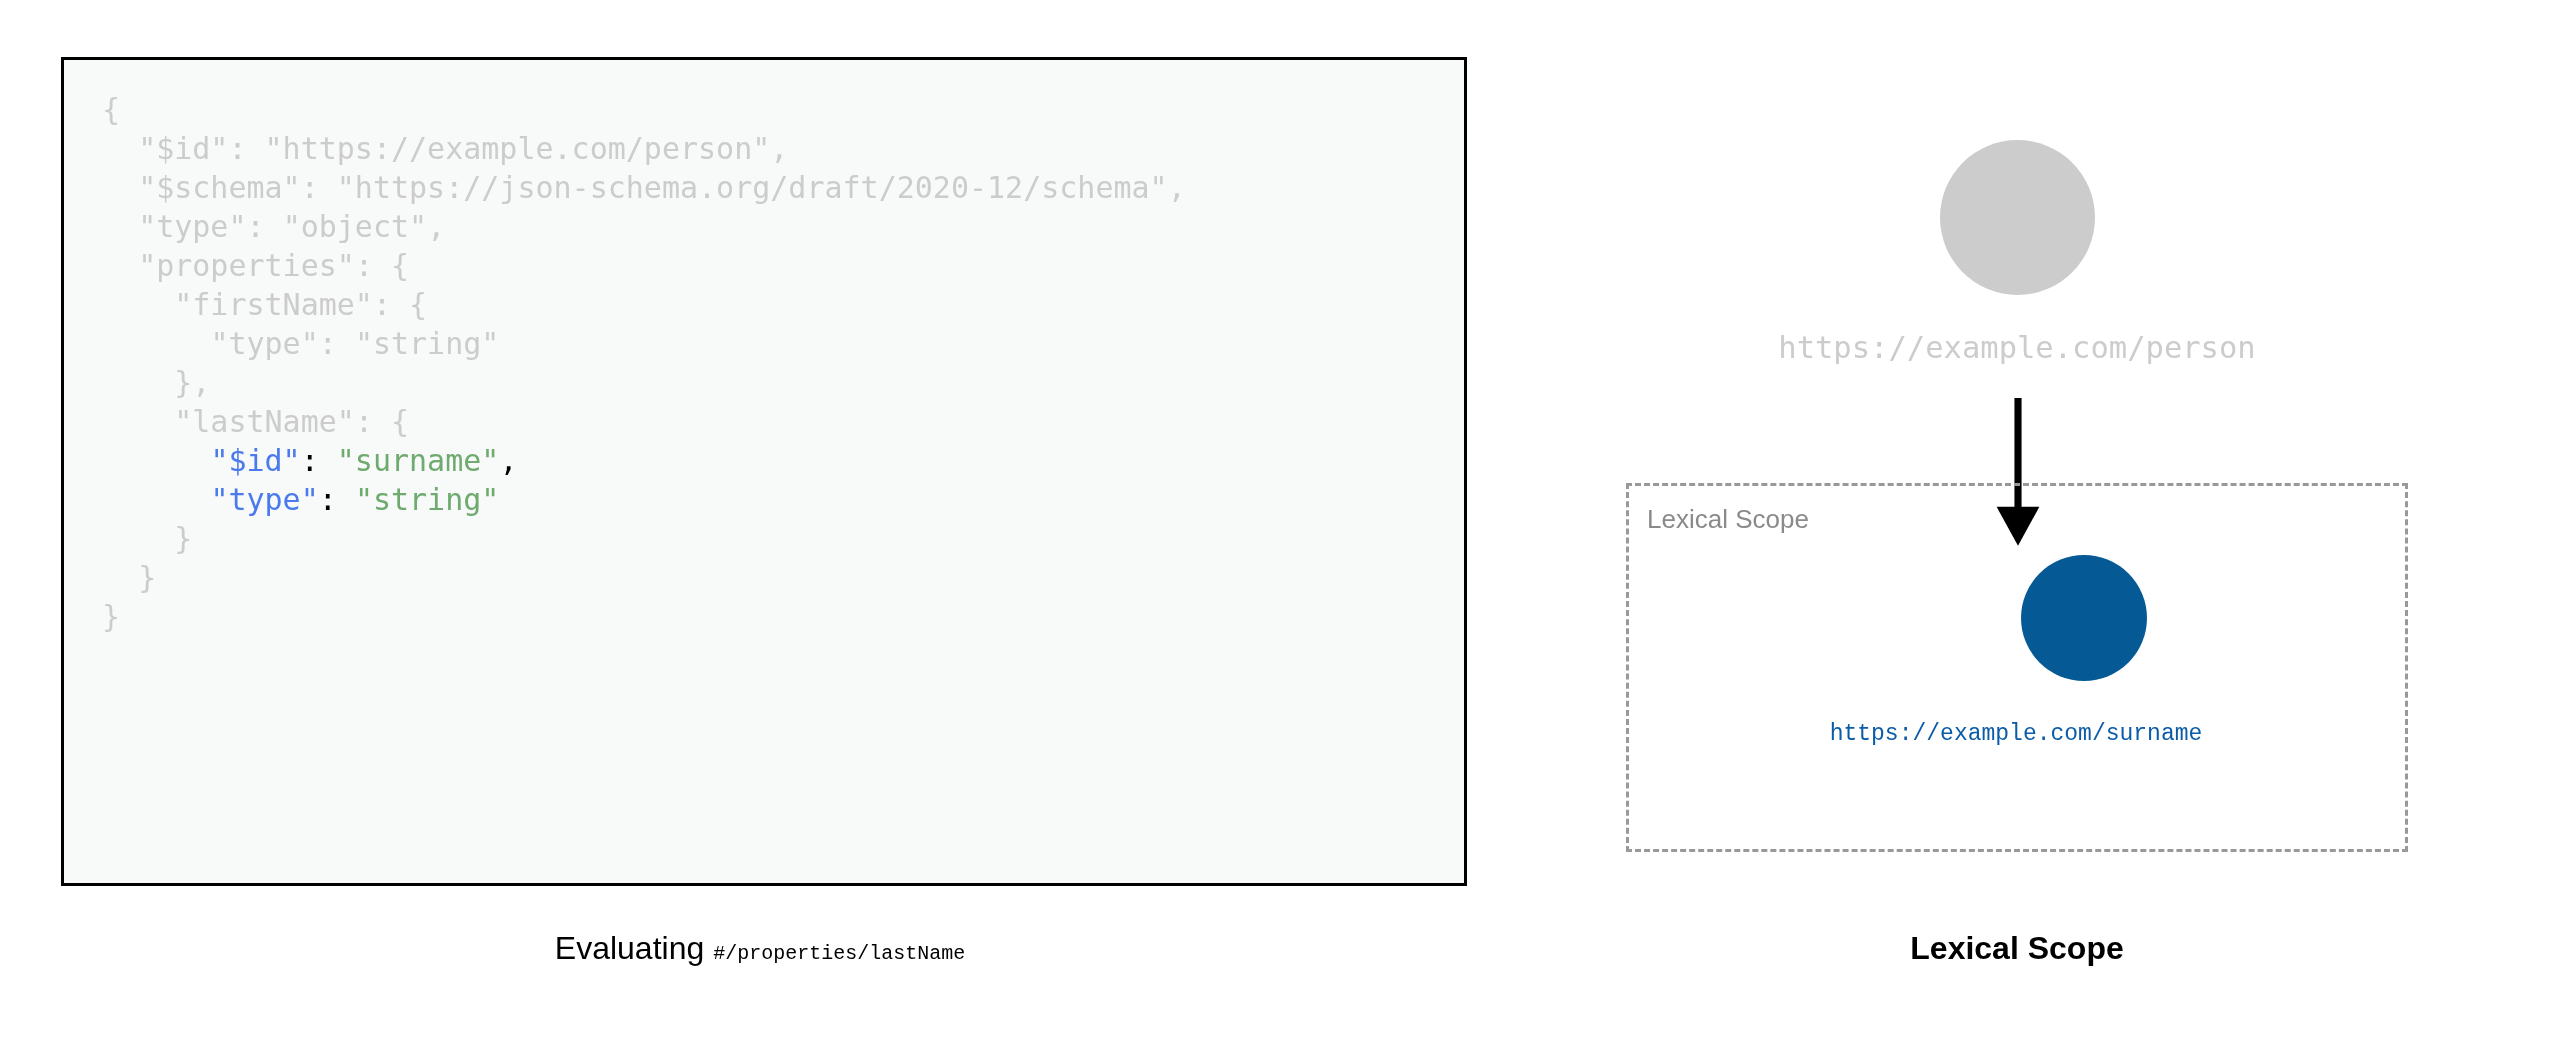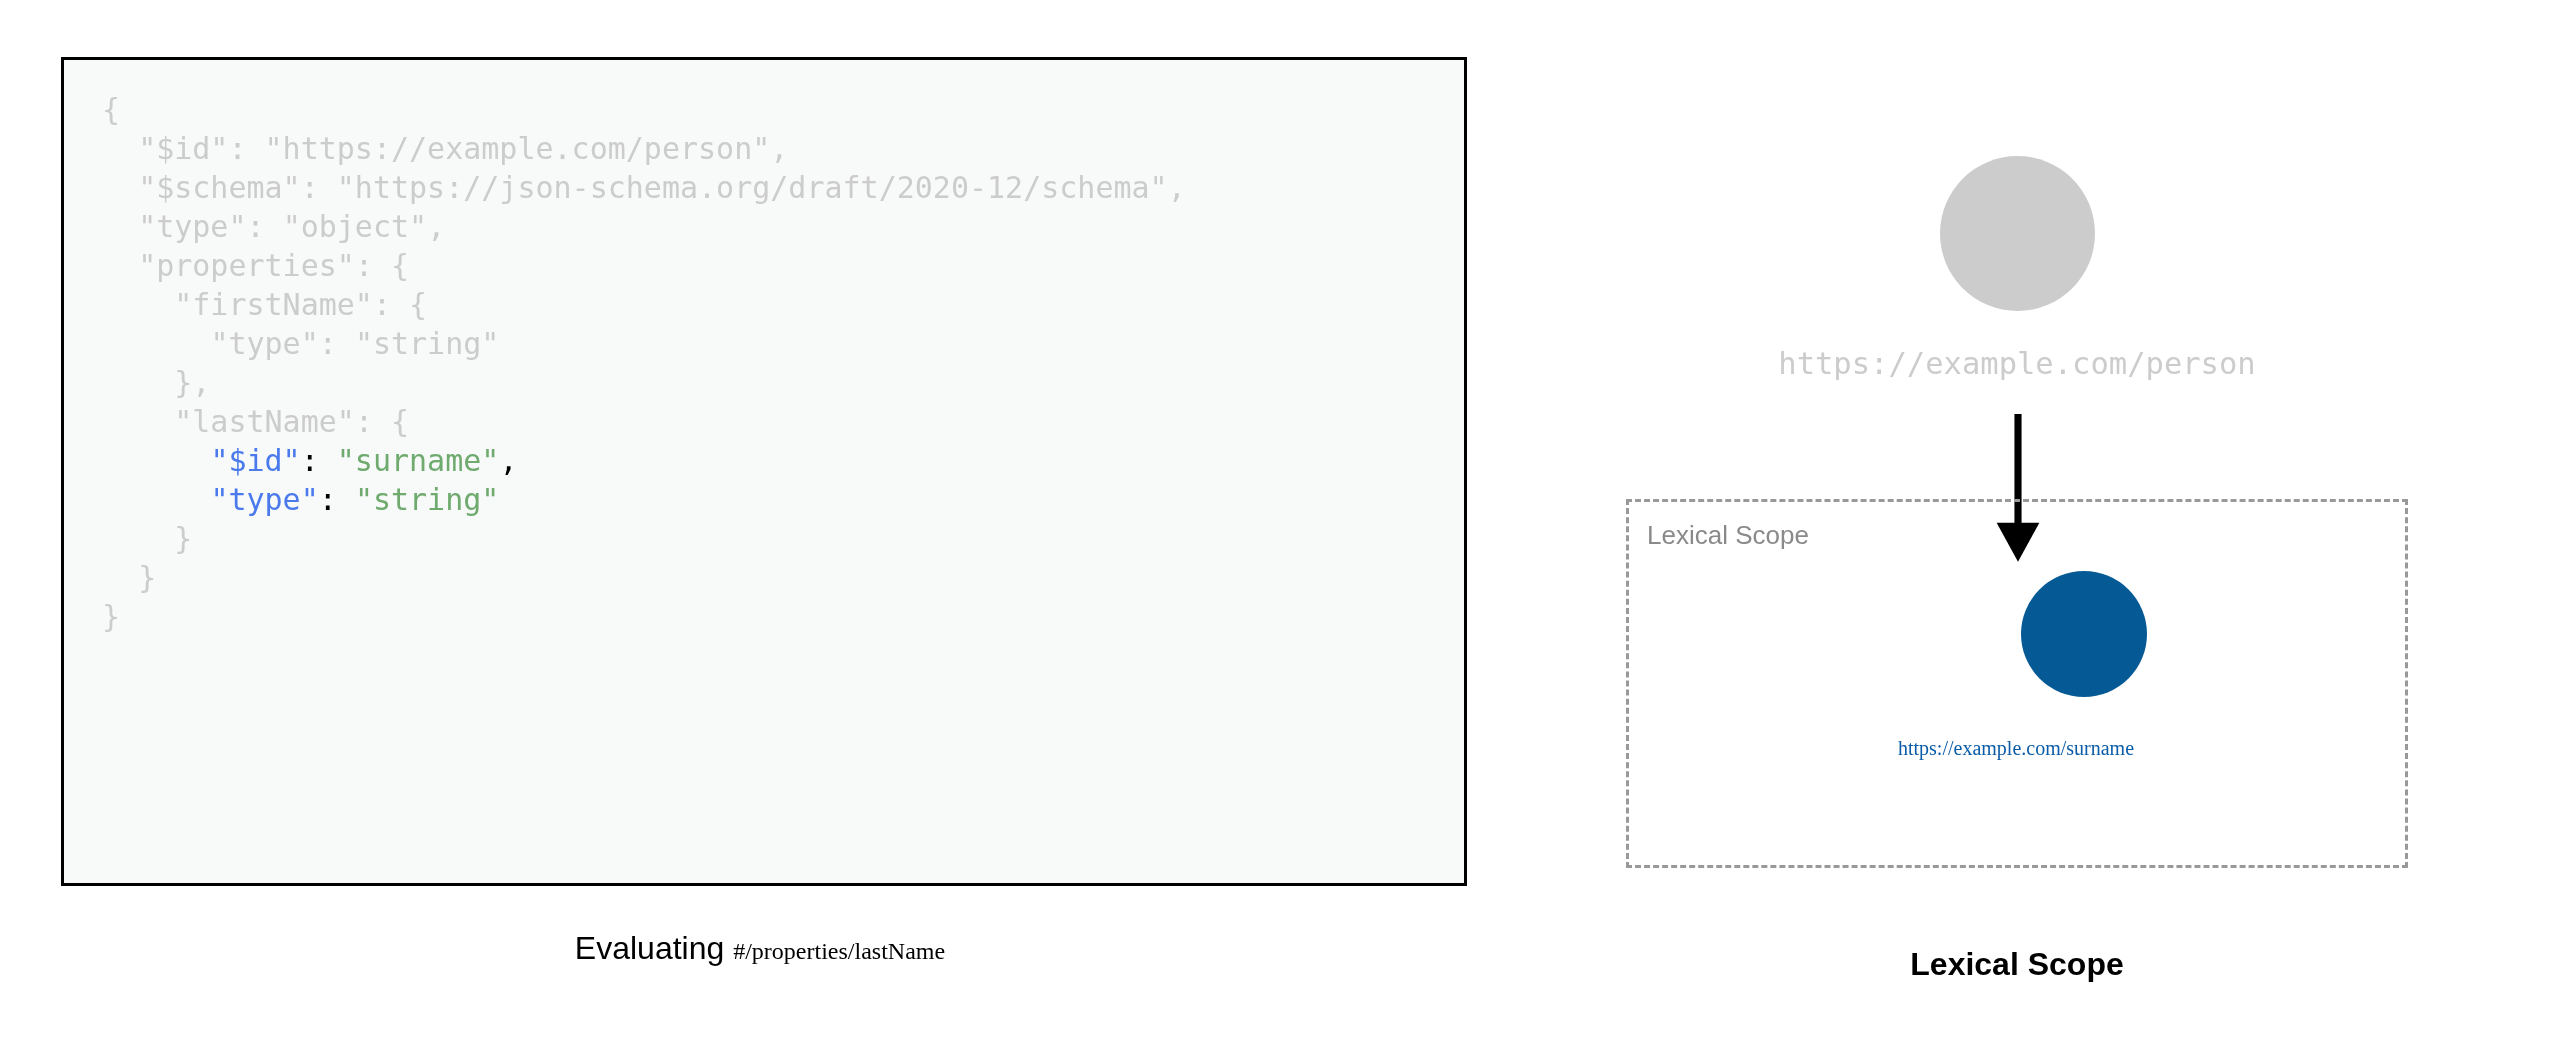--- a/index.html
+++ b/index.html
@@ -67,30 +67,30 @@
     text-align: center;
     font-size: 32px;
     color: #000000;
     white-space: nowrap;
   }
   #left-caption .cap-strong {
     font-family: "Liberation Sans", sans-serif;
     font-weight: normal;
   }
   #left-caption .cap-mono {
-    font-family: Liberation Serif, serif;
+    font-family: Liberation Mono, monospace;
     font-weight: normal;
-    font-size: 24px;
+    font-size: 20px;
   }
 
   
   #right-panel {
     position: absolute;
     left: 1520px;
-    top: 16px;
+    top: 0;
     width: 1056px;
     height: 936px;
   }
 
   
   #root-node-circle {
     position: absolute;
     left: 420px;   
     top: 140px;
     width: 155px;
@@ -148,22 +148,22 @@
     height: 126px;
     border-radius: 50%;
     background: #055a96;
   }
   #scope-node-label {
     position: absolute;
     left: 0px;
     top: 235px;
     width: 774px;
     text-align: center;
-    font-family: Liberation Serif, serif;
-    font-size: 20px;
+    font-family: Liberation Mono, monospace;
+    font-size: 23px;
     color: #0b5ca8;
     white-space: nowrap;
   }
 
   #right-caption {
     position: absolute;
     left: 0;
     top: 930px;
     width: 994px;
     text-align: center;

